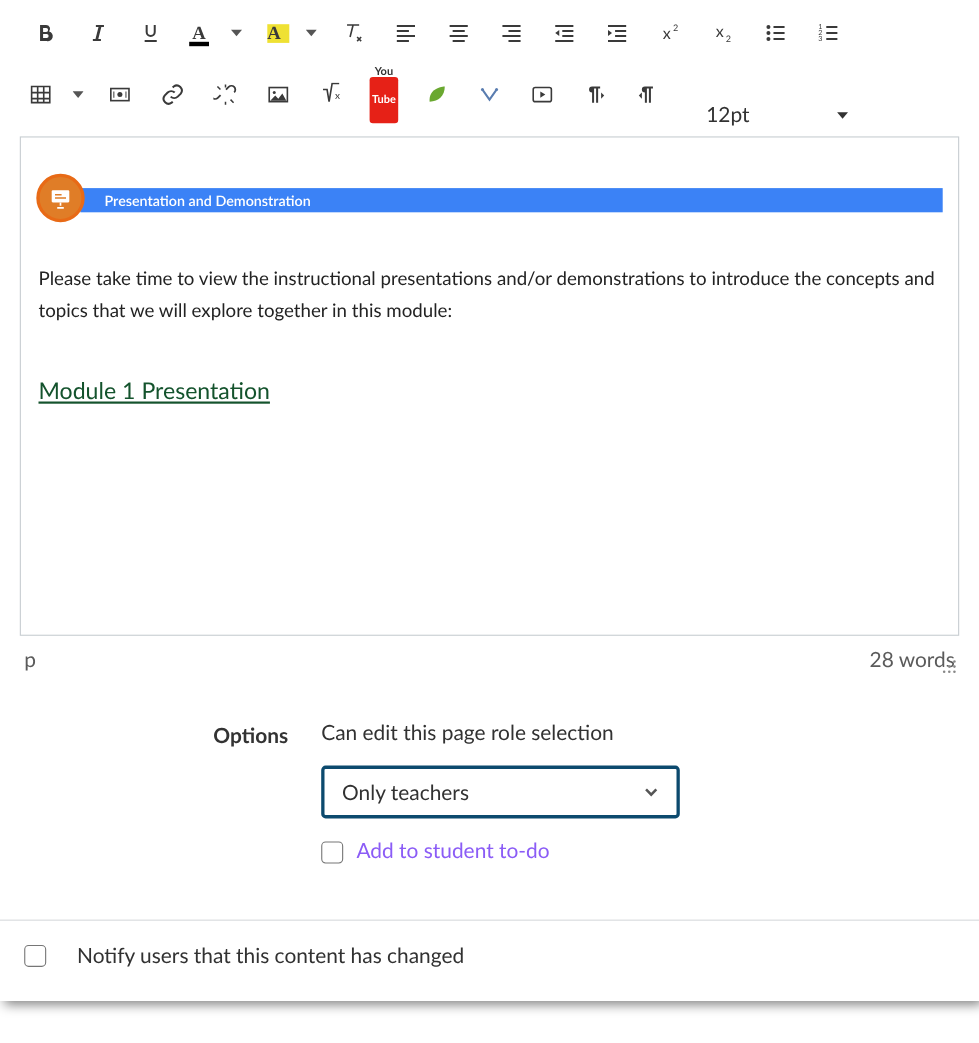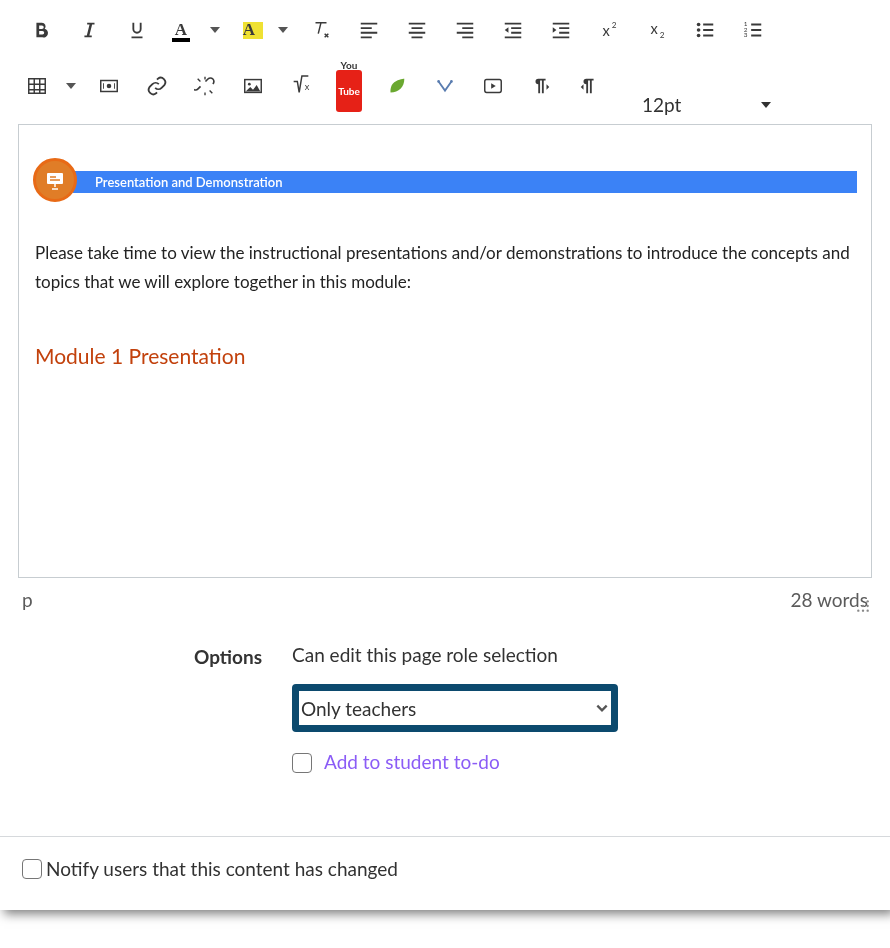--- a/index.html
+++ b/index.html
@@ -113,68 +113,69 @@
 .section-stripe span { color:#fff; font-size:13px; font-weight:600; }
 .body-text {
   padding: 40px 16px 24px 16px;
   font-size: 17px;
   line-height: 1.7;
   color:#232323;
 }
 .body-link {
   display:block;
   margin: 22px 16px 30px 16px;
-  color:#c2410c;
+  color:#14532d;
   font-size:21px;
   cursor:pointer;
+  text-decoration:underline;
 }
 .status-row {
   display:flex;
   justify-content:space-between;
   align-items:center;
   padding: 10px 4px 0 4px;
   color:#5b5b5b;
   font-size:19px;
 }
 .resize-grip { width:14px; height:14px; position:absolute; right:2px; bottom:-2px; }
 .status-row { position:relative; }
 .options-block {
   display:flex;
   gap: 30px;
-  margin-top: 32px;
+  margin-top: 44px;
   padding-left: 158px;
 }
 .options-label { font-weight:700; font-size:19px; color:#333; padding-top:2px; width:86px; text-align:right;}
 .options-controls { display:flex; flex-direction:column; gap:18px; }
 .ctrl-label { font-size:19px; color:#323232; }
 .select-wrap {
   width: 326px; height:48px;
-  border:7px solid #0c4a6e; border-radius:4px;
+  border:3px solid #0c4a6e; border-radius:4px;
   display:flex; align-items:center; justify-content:space-between;
-  padding: 0 2px;
+  padding: 0 16px;
   color:#323232; font-size:19px;
   cursor:pointer;
 }
 .select-wrap svg { width:14px; height:14px; color:#555; }
 .check-row { display:flex; align-items:flex-end; gap:12px; font-size:19px; color:#8b5cf6; cursor:pointer;}
 .checkbox {
   width:20px; height:20px; border:1.5px solid #767676; border-radius:4px; cursor:pointer;
 }
 .footer {
   position:absolute;
   left:0; right:0;
   bottom:0;
   border-top:1px solid #d6d9dc;
   padding: 20px 22px 30px 22px;
   display:flex;
   align-items:center;
   justify-content:space-between;
   background:#fff;
 }
-.footer-left { display:flex; align-items:center; gap:4px; font-size:19px; color:#323232; }
+.footer-left { display:flex; align-items:center; gap:28px; font-size:19px; color:#323232; }
 .btns { display:flex; gap:14px; }
 .btn {
   height:48px; padding:0 22px; border-radius:5px;
   font-size:19px; display:flex; align-items:center; cursor:pointer;
   border:1px solid transparent;
 }
 .btn-cancel { background:#f5f5f5; border-color:#c7cdd1; color:#323232; }
 .btn-save { background:#0085d1; color:#fff; }
 .fontsize-picker {
   margin-left: 28px;

